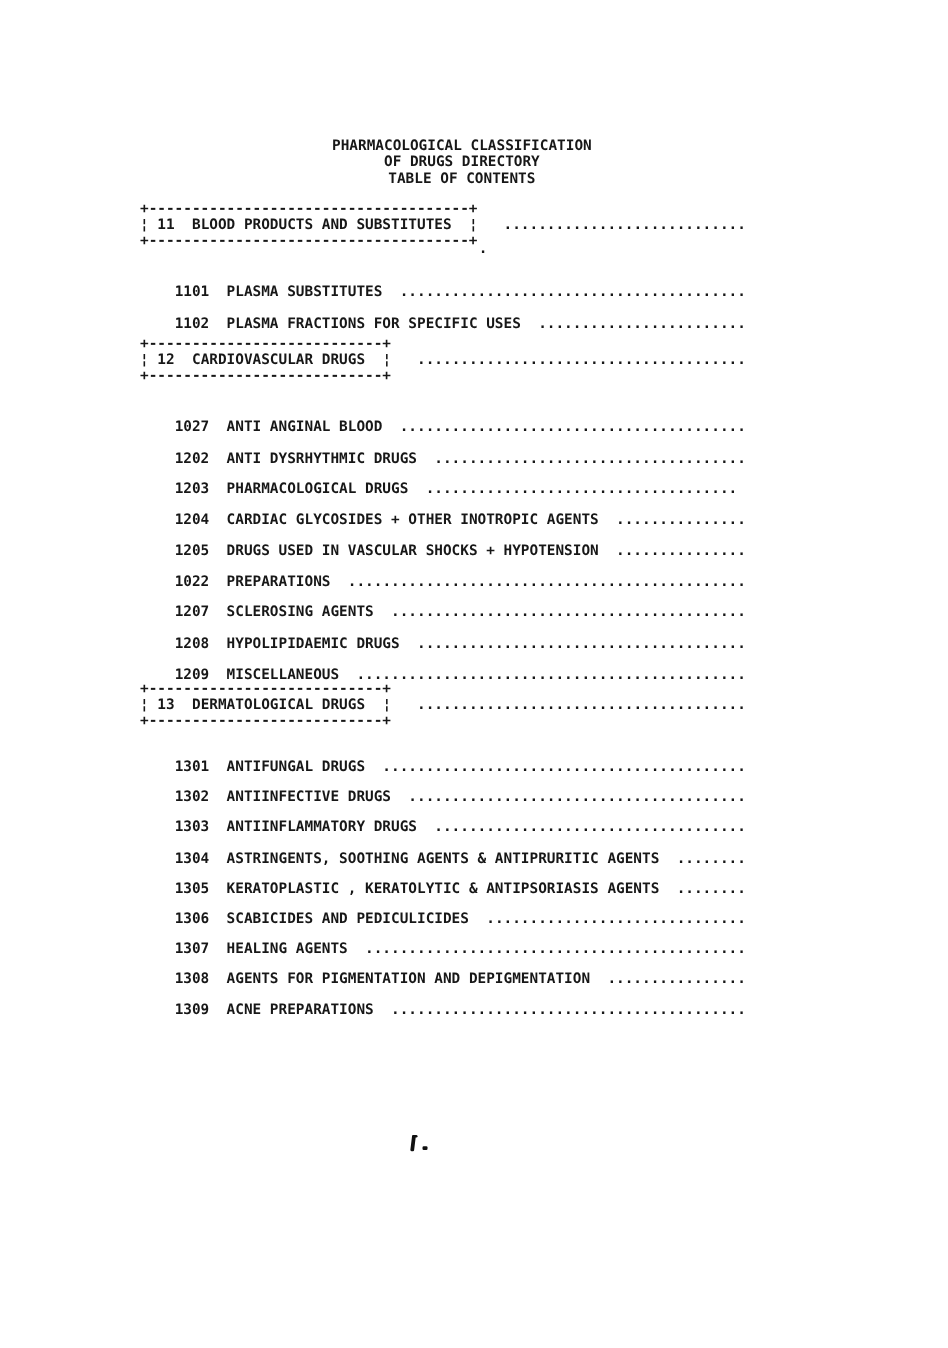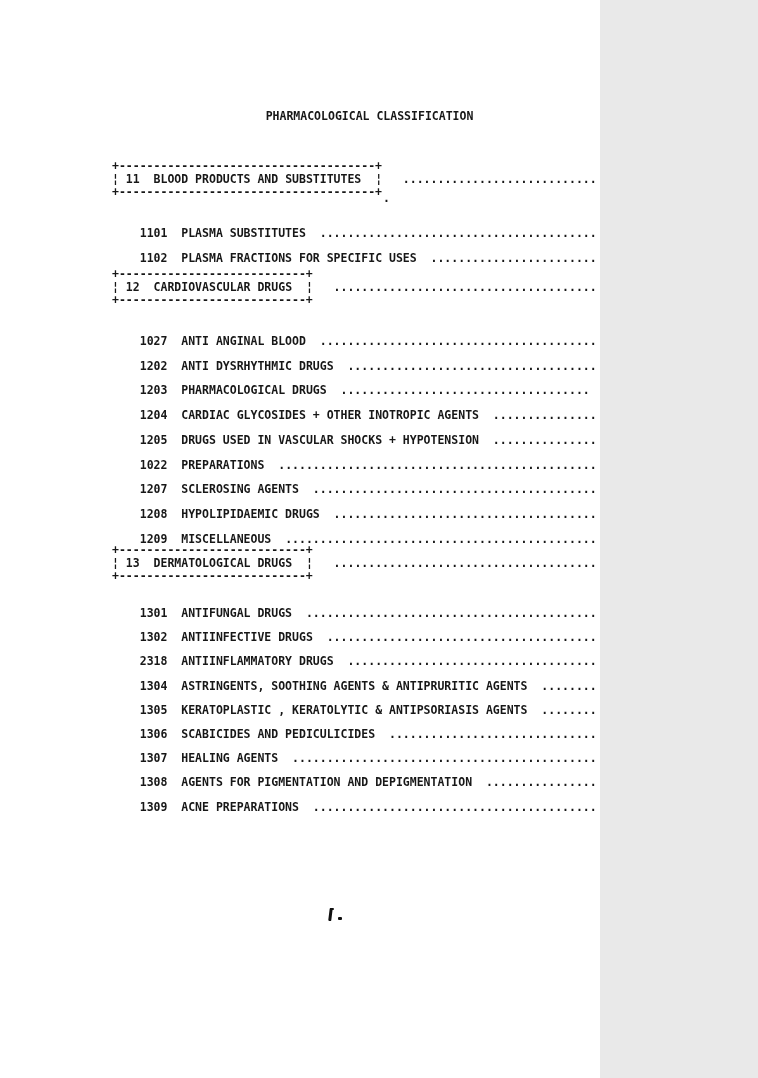--- a/index.html
+++ b/index.html
@@ -1,21 +1,21 @@
 <!DOCTYPE html>
 <html><head>
 <meta charset="utf-8">
 <style>
   html,body{margin:0;padding:0;}
   body{
     width:758px;height:1078px;background:#e9e9e9;
     font-family:"DejaVu Sans Mono","Liberation Mono",monospace;
   }
   .sheet{
-    position:relative;width:600px;height:1078px;background:#ffffff;
+    position:relative;width:758px;height:1078px;background:#ffffff;
     color:#171717;font-size:11.5px;font-weight:700;overflow:hidden;
   }
   .line,.boxrow,.entry{white-space:pre;line-height:13px;letter-spacing:0;}
   
   .heading{position:absolute;top:110px;left:112px;width:515px;text-align:center;}
   
   .section{position:absolute;left:112px;}
   .section.s0{top:160px;--etop:51px;--estep:24.7px;}
   .section.s1{top:268px;--etop:51px;--estep:24.7px;}
   .section.s2{top:544px;--etop:47px;--estep:24.2px;}
@@ -30,20 +30,22 @@
   .pn-dot{position:absolute;left:11px;top:8.5px;width:3.6px;height:3.8px;background:#101010;border-radius:1px;}
   .sr-only{position:absolute;width:1px;height:1px;overflow:hidden;opacity:0;}
 </style>
 </head>
 <body>
 
 <div class="sheet">
 
   <div class="heading">
     <div class="line">PHARMACOLOGICAL CLASSIFICATION</div>
+    <div class="line">OF DRUGS DIRECTORY</div>
+    <div class="line">TABLE OF CONTENTS</div>
   </div>
 
   <div id="sections">
       <div class="section s0">
         <div class="boxrow" style="--r: 0;">+-------------------------------------+</div>
         <div class="boxrow" style="--r: 1;"><span>¦ </span><span>11</span><span>  </span><span>BLOOD PRODUCTS AND SUBSTITUTES</span><span>  ¦</span><span>   ............................</span></div>
         <div class="boxrow" style="--r: 2;">+-------------------------------------+</div>
         <div class="entry" style="--i: 0;"><span>    </span><span>1101</span><span>  </span><span>PLASMA SUBSTITUTES</span><span>  ........................................</span></div>
         <div class="entry" style="--i: 1;"><span>    </span><span>1102</span><span>  </span><span>PLASMA FRACTIONS FOR SPECIFIC USES</span><span>  ........................</span></div>
       </div>
@@ -60,21 +62,21 @@
         <div class="entry" style="--i: 6;"><span>    </span><span>1207</span><span>  </span><span>SCLEROSING AGENTS</span><span>  .........................................</span></div>
         <div class="entry" style="--i: 7;"><span>    </span><span>1208</span><span>  </span><span>HYPOLIPIDAEMIC DRUGS</span><span>  ......................................</span></div>
         <div class="entry" style="--i: 8;"><span>    </span><span>1209</span><span>  </span><span>MISCELLANEOUS</span><span>  .............................................</span></div>
       </div>
       <div class="section s2">
         <div class="boxrow" style="--r: 0;">+---------------------------+</div>
         <div class="boxrow" style="--r: 1;"><span>¦ </span><span>13</span><span>  </span><span>DERMATOLOGICAL DRUGS</span><span>  ¦</span><span>   ......................................</span></div>
         <div class="boxrow" style="--r: 2;">+---------------------------+</div>
         <div class="entry" style="--i: 0;"><span>    </span><span>1301</span><span>  </span><span>ANTIFUNGAL DRUGS</span><span>  ..........................................</span></div>
         <div class="entry" style="--i: 1;"><span>    </span><span>1302</span><span>  </span><span>ANTIINFECTIVE DRUGS</span><span>  .......................................</span></div>
-        <div class="entry" style="--i: 2;"><span>    </span><span>2318</span><span>  </span><span>ANTIINFLAMMATORY DRUGS</span><span>  ....................................</span></div>
+        <div class="entry" style="--i: 2;"><span>    </span><span>1303</span><span>  </span><span>ANTIINFLAMMATORY DRUGS</span><span>  ....................................</span></div>
         <div class="entry" style="--i: 3;"><span>    </span><span>1304</span><span>  </span><span>ASTRINGENTS, SOOTHING AGENTS &amp; ANTIPRURITIC AGENTS</span><span>  ........</span></div>
         <div class="entry" style="--i: 4;"><span>    </span><span>1305</span><span>  </span><span>KERATOPLASTIC , KERATOLYTIC &amp; ANTIPSORIASIS AGENTS</span><span>  ........</span></div>
         <div class="entry" style="--i: 5;"><span>    </span><span>1306</span><span>  </span><span>SCABICIDES AND PEDICULICIDES</span><span>  ..............................</span></div>
         <div class="entry" style="--i: 6;"><span>    </span><span>1307</span><span>  </span><span>HEALING AGENTS</span><span>  ............................................</span></div>
         <div class="entry" style="--i: 7;"><span>    </span><span>1308</span><span>  </span><span>AGENTS FOR PIGMENTATION AND DEPIGMENTATION</span><span>  ................</span></div>
         <div class="entry" style="--i: 8;"><span>    </span><span>1309</span><span>  </span><span>ACNE PREPARATIONS</span><span>  .........................................</span></div>
       </div>
     </div>
 
   <div class="stray">.</div>

